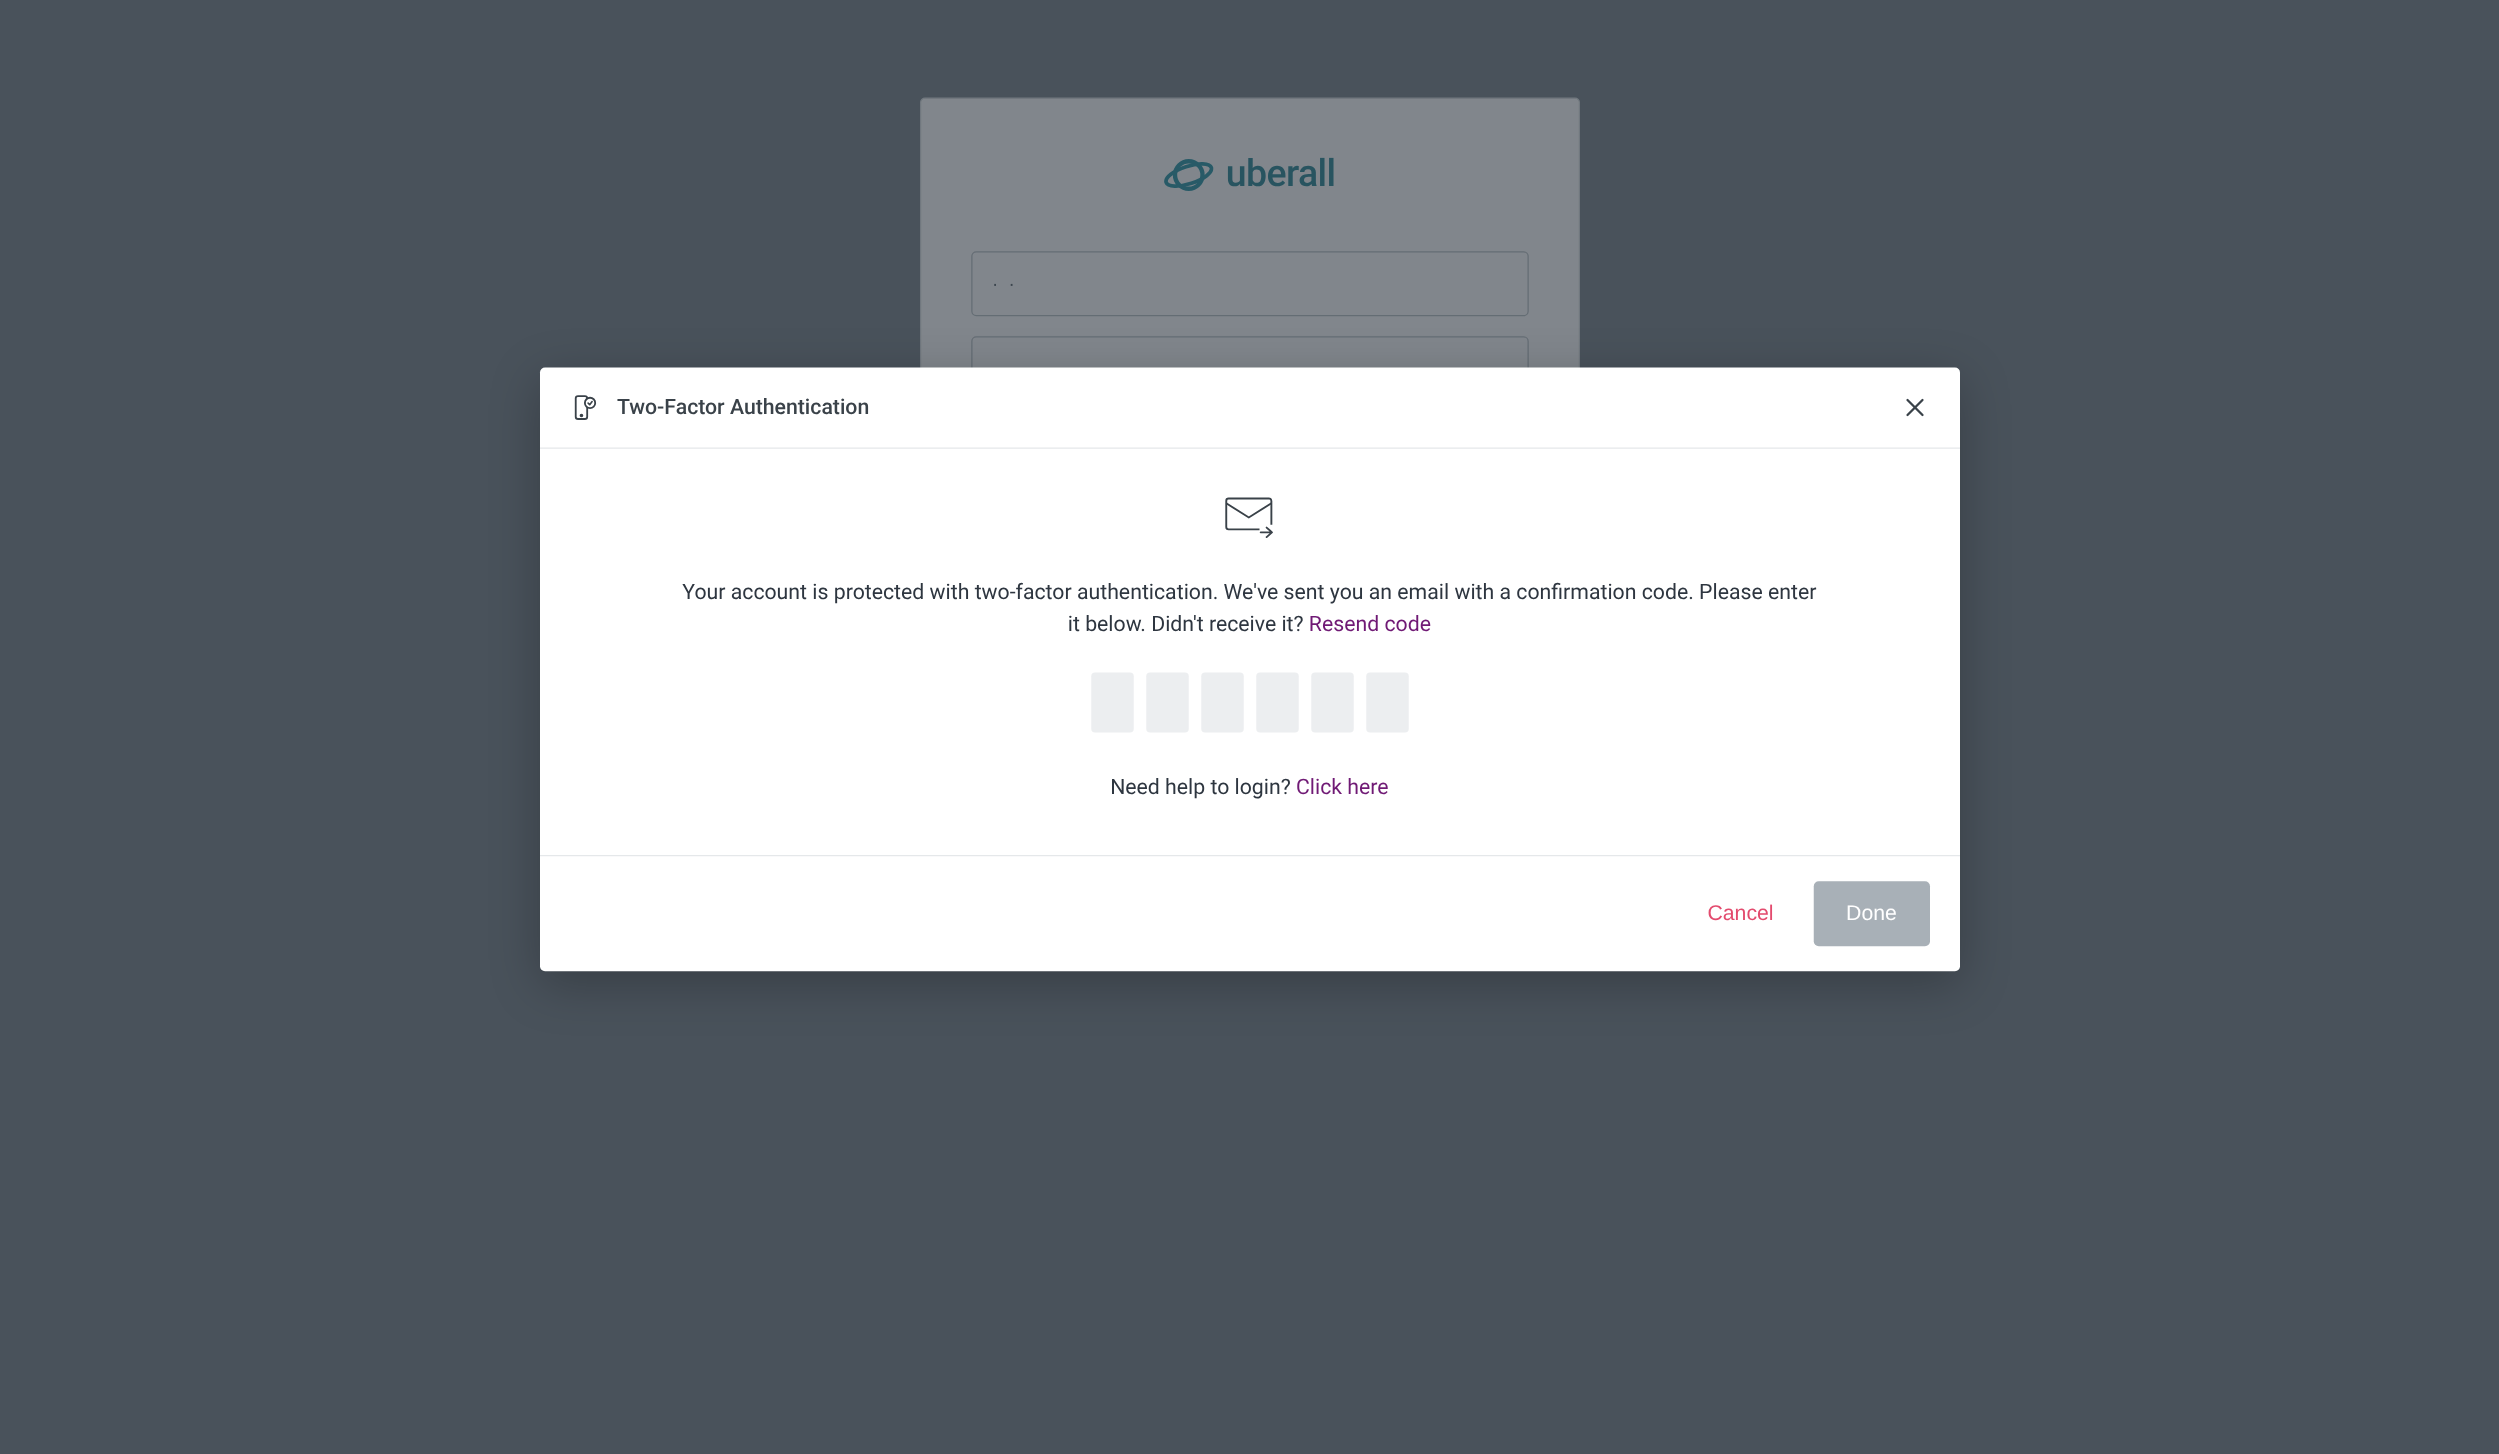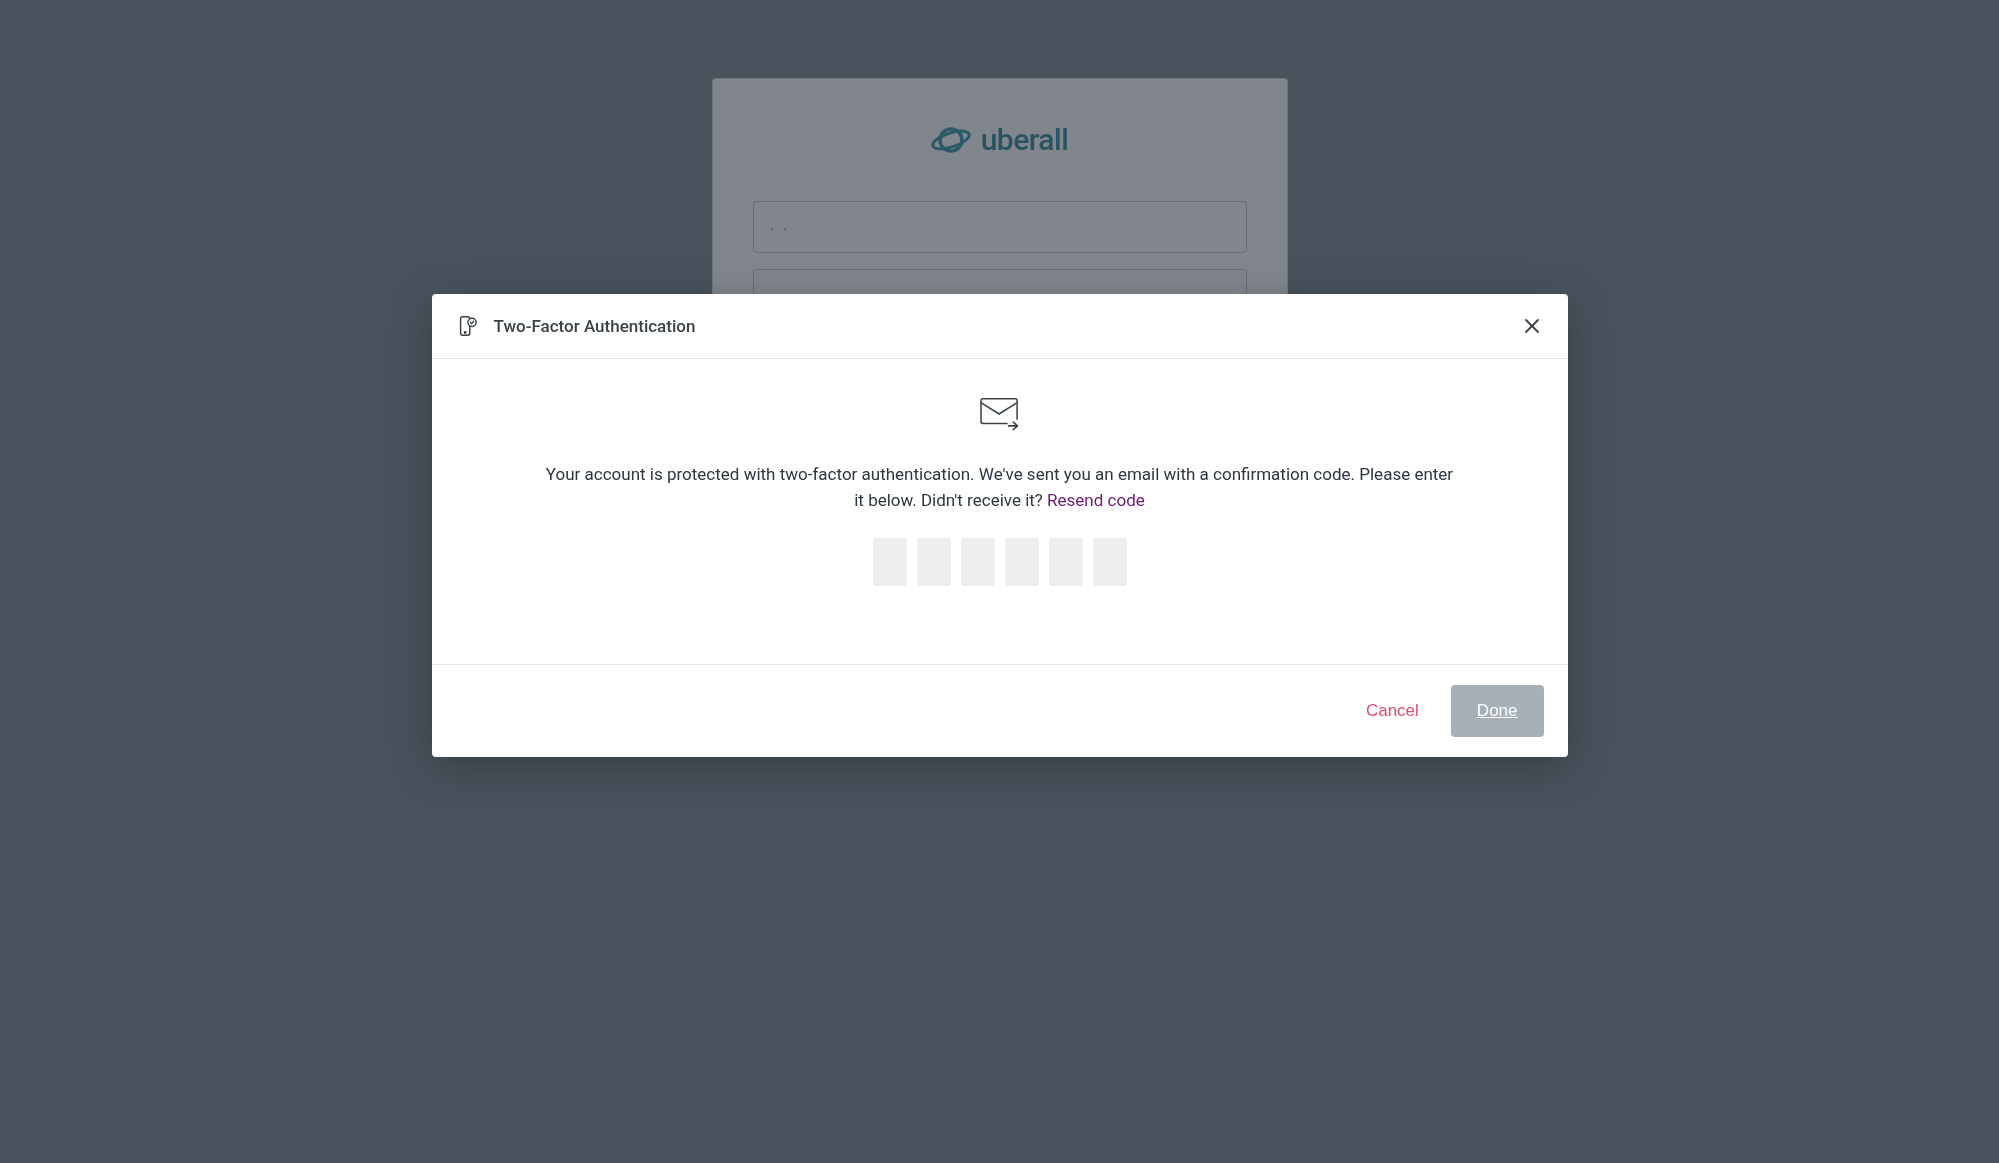--- a/index.html
+++ b/index.html
@@ -15,21 +15,21 @@
       position: relative;
       overflow: hidden;
     }
     
     
     .login-card {
       position: absolute;
       top: 78px;
       left: 50%;
       transform: translateX(-50%);
-      width: 576px;
+      width: 528px;
       background-color: #f7f8f9;
       border: 1px solid #d0d5d9;
       border-radius: 4px;
       padding: 40px 40px 60px;
     }
     
     .logo-container {
       display: flex;
       align-items: center;
       justify-content: center;
@@ -196,21 +196,20 @@
     }
     
     .done-button {
       background-color: #a8b0b7;
       border: none;
       color: #ffffff;
       font-size: 17px;
       padding: 16px 26px;
       border-radius: 4px;
       cursor: pointer;
-      text-decoration: underline;
     }
   </style>
 </head>
 <body>
 
 <div class="login-card">
   <div class="logo-container">
     <svg class="logo-icon" viewBox="0 0 40 40">
       <circle cx="20" cy="21" r="11" fill="none" stroke="#1a8a9e" stroke-width="3.5"></circle>
       <ellipse cx="20" cy="21" rx="19" ry="7" fill="none" stroke="#1a8a9e" stroke-width="3" transform="rotate(-18 20 21)"></ellipse>
@@ -258,19 +257,22 @@
 
     <div class="code-inputs">
       <input class="code-input" type="text" maxlength="1" style="">
       <input class="code-input" type="text" maxlength="1" style="">
       <input class="code-input" type="text" maxlength="1" style="">
       <input class="code-input" type="text" maxlength="1" style="">
       <input class="code-input" type="text" maxlength="1" style="">
       <input class="code-input" type="text" maxlength="1" style="">
     </div>
 
+    <p class="help-text">
+      <span>Need help to login? </span><a class="link">Click here</a>
+    </p>
   </div>
 
   <div class="modal-footer">
     <button class="cancel-button">Cancel</button>
     <button class="done-button">Done</button>
   </div>
 </div>
 
 </body></html>

